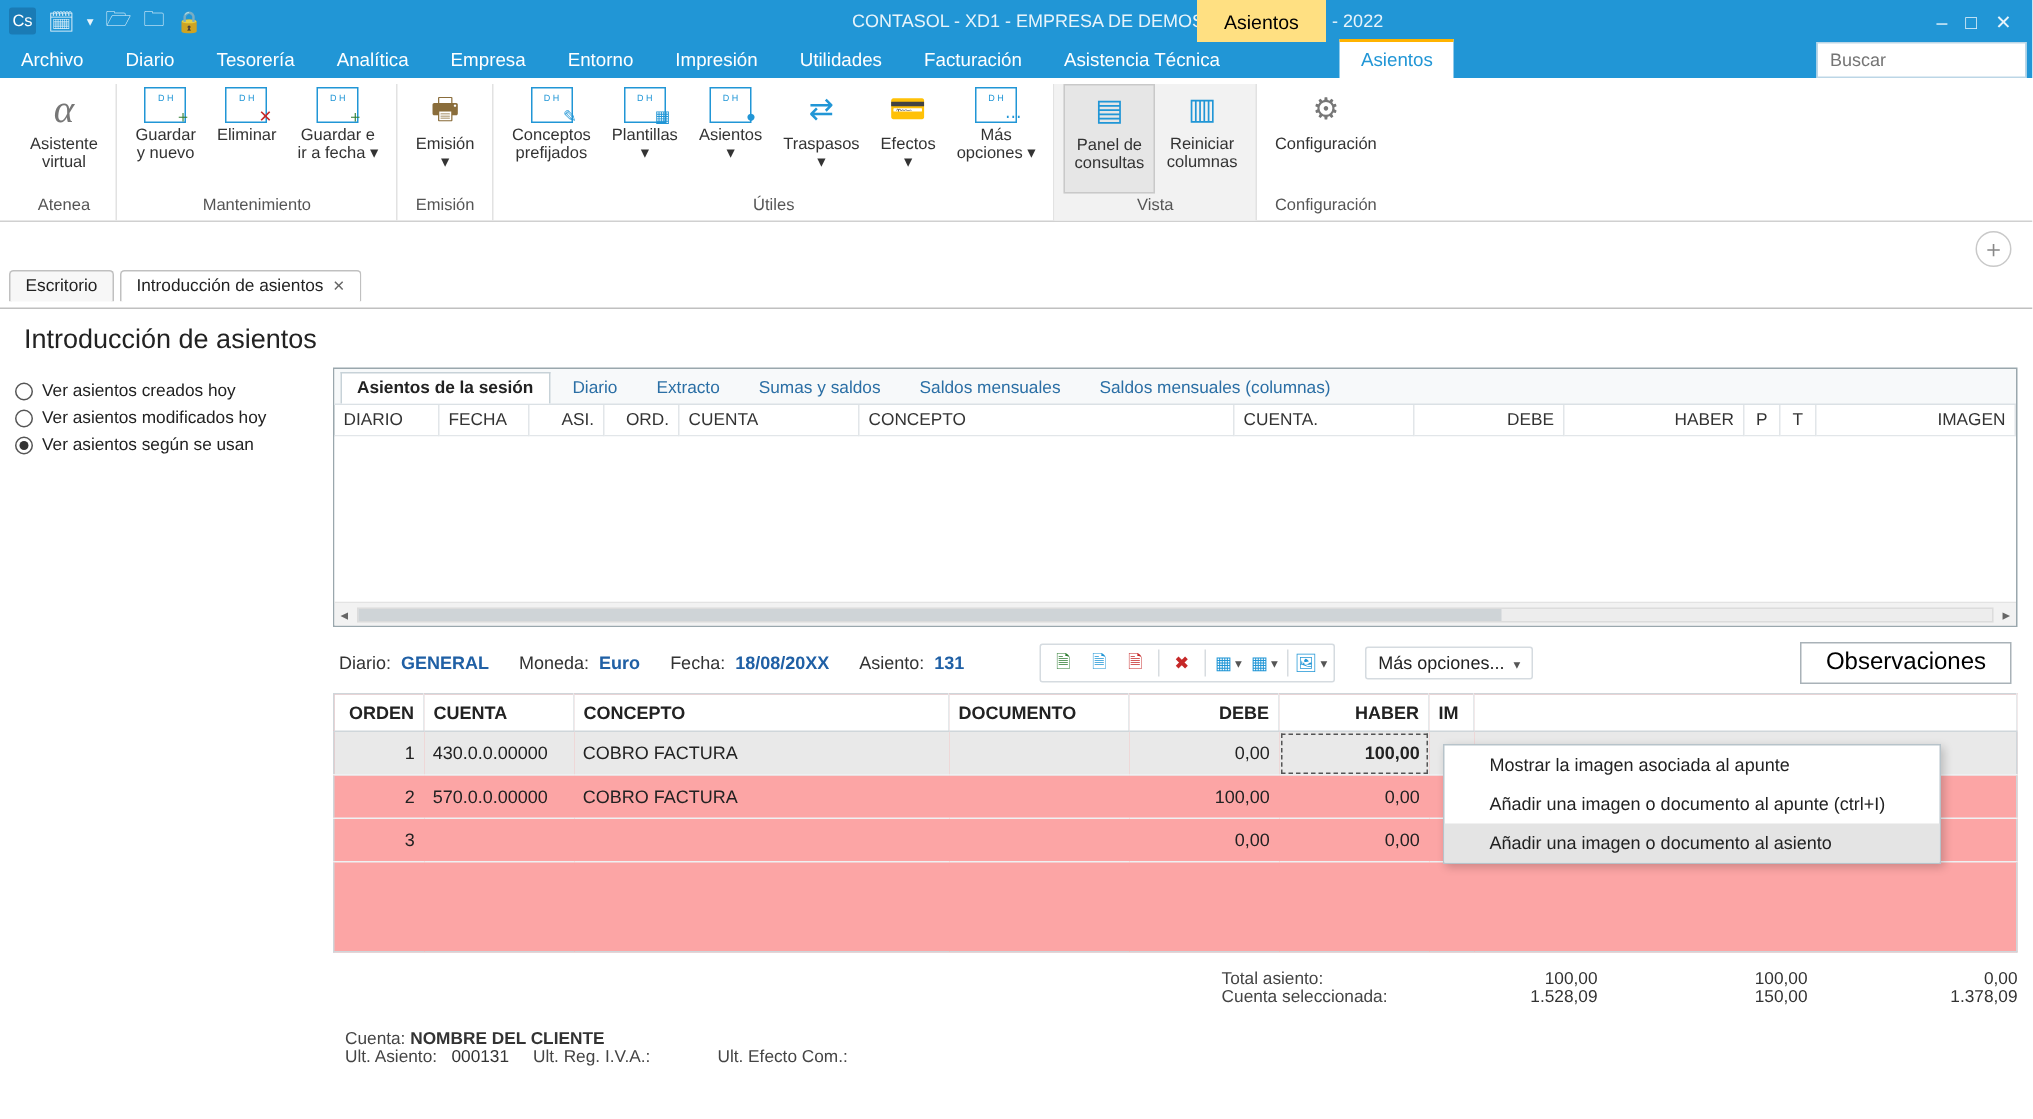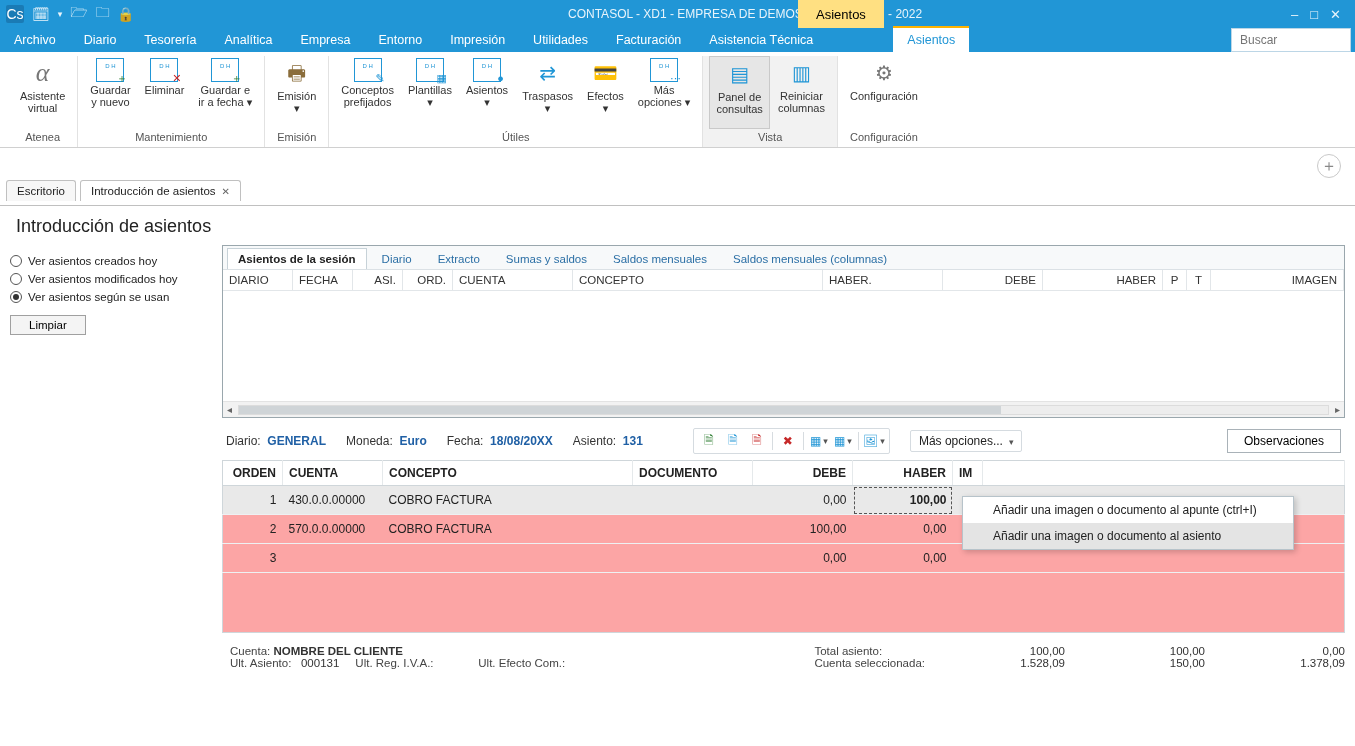--- a/index.html
+++ b/index.html
@@ -24,21 +24,21 @@
     position: relative;
   }
   .titlebar .app-icon {
     width: 18px; height: 18px;
     background: #1a7bb5;
     border-radius: 2px;
     margin: 0 4px 0 6px;
     display: inline-flex;
     align-items: center;
     justify-content: center;
-    font-size: 14px;
+    font-size: 11px;
     color: #fff;
   }
   .titlebar .qat { display:flex; align-items:center; gap:8px; margin-left:4px; }
   .titlebar .qat span { font-size:14px; opacity:0.9; }
   .titlebar .title { flex:1; text-align:center; font-size:12px; color:#e8f4fb; }
   .titlebar .context-tab {
     position:absolute; left:798px; top:0; height:28px; background:#ffe082; color:#000; padding:0 18px; display:flex; align-items:center; font-size:13px;
   }
   .titlebar .win-controls { position:absolute; right:6px; top:0; height:28px; display:flex; align-items:center; gap:12px; padding:0 8px; }
   .titlebar .win-controls span { font-size:13px; opacity:0.9; }
@@ -61,21 +61,21 @@
   }
   .menubar .mitem.active {
     background:#fff;
     color:#2196d6;
     border-top:2px solid #ffb300;
     margin-top:-2px;
     height:26px;
   }
   .menubar .search {
     position:absolute; right:4px; top:0; height:24px;
-    background:#fff; width:120px; padding:0 6px;
+    background:#fff; width:140px; padding:0 6px;
     border:1px solid #bcd6e6;
     display:flex; align-items:center;
   }
   .menubar .search input { border:none; outline:none; font-size:12px; width:100%; color:#666; }
 
   
   .ribbon {
     height: 96px;
     background:#fff;
     border-bottom:1px solid #d0d0d0;
@@ -201,21 +201,21 @@
   .entry-toolbar .val { color:#2060a5; font-weight:600; }
   .mini-icons {
     display:flex; gap:6px; border:1px solid #d5dbe0; padding:3px 6px; align-items:center; border-radius:2px;
   }
   .mini-icons .mi {
     width:18px; height:18px; display:inline-flex; align-items:center; justify-content:center;
     border:1px solid transparent; font-size:12px;
   }
   .mini-icons .sep { width:1px; height:18px; background:#d7dce0; }
   .obs-btn {
-    border:1px solid #a9b2b8; padding:4px 16px; font-size:12px; background:#fff;
+    border:1px solid #a9b2b8; padding:4px 16px; font-size:16px; background:#fff;
   }
 
   
   table.entries {
     width:100%; border-collapse:collapse; font-size:12px;
     border:1px solid #cfd6da;
     background:#fca5a5;
   }
   table.entries th {
     background:#fff; border-bottom:1px solid #cfd6da; border-right:1px solid #e5e9eb;
@@ -242,21 +242,21 @@
     z-index:100;
   }
   .ctxmenu .ci { padding:6px 30px; cursor:default; }
   .ctxmenu .ci.hover { background:#e4e4e4; }
 
   
   .footer {
     border-top:0; padding:4px 0 0 0;
     display:flex; font-size:11.5px; color:#333;
   }
-  .footer .col { padding:0 8px; }
+  .footer .col { padding:0 8px;margin-top:40px; }
   .footer .label { color:#444; }
   .footer .rblock { display:flex; gap:50px; margin-left:auto; }
   .footer .rblock .num { text-align:right; min-width:90px; display:inline-block; }
   .more-opts { display:flex; align-items:center; gap:4px; border:1px solid #d5dbe0; padding:3px 8px; border-radius:2px; }
   .tri::after { content:"▾"; font-size:9px; color:#555; margin-left:2px; }
 </style>
 </head>
 <body>
 
 <div class="titlebar">
@@ -444,43 +444,40 @@
       </label>
       <label class="sp-opt">
         <span class="radio"></span>
         <span>Ver asientos modificados hoy</span>
       </label>
       <label class="sp-opt">
         <span class="radio selected"></span>
         <span>Ver asientos según se usan</span>
       </label>
     </div>
-    <div style="padding:6px 2px;">
-      <button class="side-btn">Limpiar</button>
-    </div>
   </div>
 
   <div class="content">
     <div class="session-box">
       <div class="inner-tabs">
         <div class="itab active">Asientos de la sesión</div>
         <div class="itab">Diario</div>
         <div class="itab">Extracto</div>
         <div class="itab">Sumas y saldos</div>
         <div class="itab">Saldos mensuales</div>
         <div class="itab">Saldos mensuales (columnas)</div>
       </div>
       <div class="grid-head">
         <div style="width:70px;">DIARIO</div>
         <div style="width:60px;">FECHA</div>
         <div style="width:50px; text-align:right;">ASI.</div>
         <div style="width:50px; text-align:right;">ORD.</div>
         <div style="width:120px;">CUENTA</div>
         <div style="width:250px;">CONCEPTO</div>
-        <div style="width:120px;">HABER.</div>
+        <div style="width:120px;">CUENTA.</div>
         <div style="width:100px; text-align:right;">DEBE</div>
         <div style="width:120px; text-align:right;">HABER</div>
         <div style="width:24px; text-align:center;">P</div>
         <div style="width:24px; text-align:center;">T</div>
         <div style="flex:1; text-align:right;">IMAGEN</div>
       </div>
       <div class="empty-grid"></div>
       <div class="scroll-x">
         <span class="arrow">◂</span>
         <div class="scroll-thumb">
@@ -599,15 +596,16 @@
         <div>
           <div><span class="num">0,00</span></div>
           <div><span class="num">1.378,09</span></div>
         </div>
       </div>
     </div>
   </div>
 </div>
 
 <div class="ctxmenu">
+  <div class="ci">Mostrar la imagen asociada al apunte</div>
   <div class="ci">Añadir una imagen o documento al apunte (ctrl+I)</div>
   <div class="ci hover">Añadir una imagen o documento al asiento</div>
 </div>
 
 </body></html>

